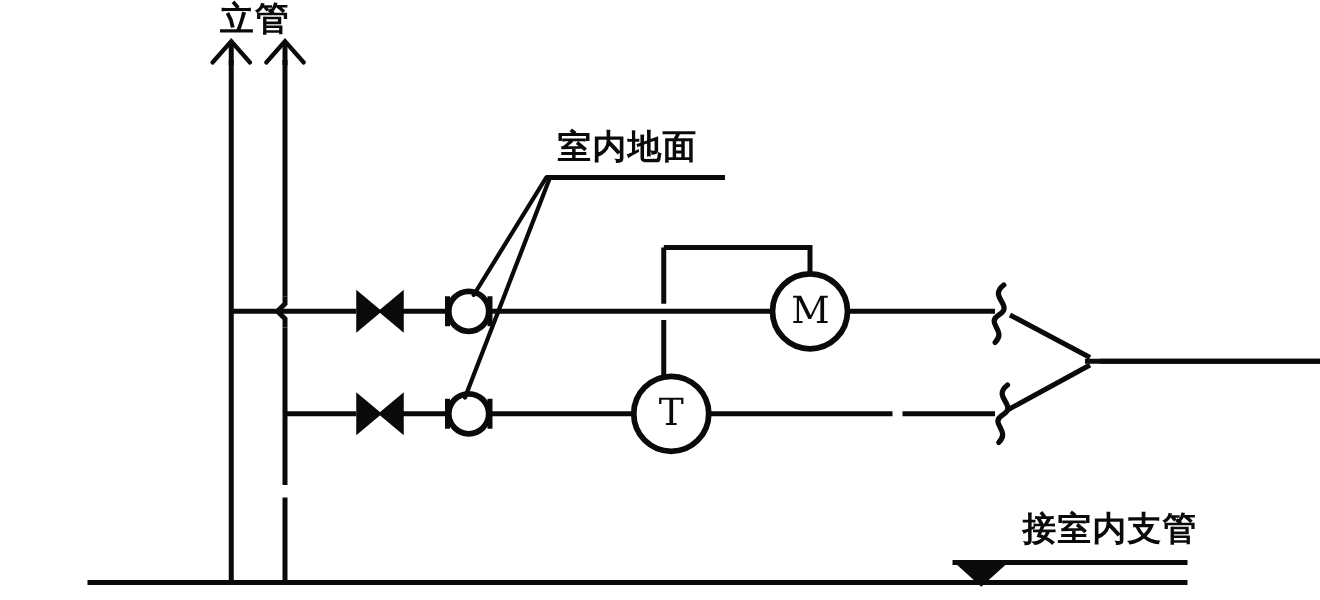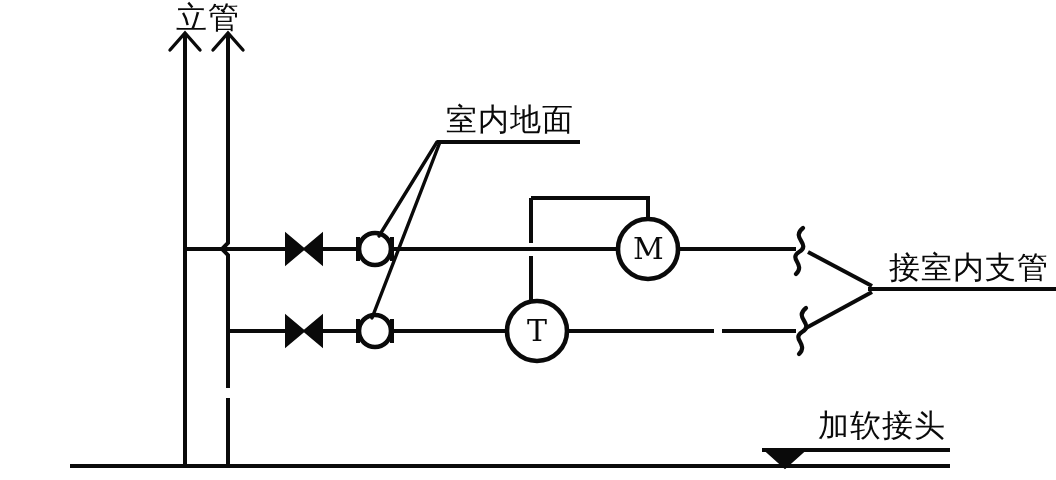--- a/index.html
+++ b/index.html
@@ -54,22 +54,22 @@
     stroke-linejoin: round;
   }
   .glyph {
     position: absolute;
     color: #0a0a0a;
     font-family: "DejaVu Sans", "Liberation Sans", sans-serif;
     white-space: nowrap;
     line-height: 1;
   }
   .cn-label {
-    font-size: 31px;
-    font-weight: 400;
+    font-size: 27px;
+    font-weight: 700;
     letter-spacing: 1px;
   }
   .sym-letter {
     position: absolute;
     font-family: "DejaVu Serif", "Liberation Serif", serif;
     font-size: 30px;
     color: #0a0a0a;
     text-align: center;
     line-height: 1;
   }
@@ -173,21 +173,20 @@
     </g>
 
     <line class="ln" x1="880" y1="289" x2="1056" y2="289"></line>
 
   </svg>
 
   <div class="glyph cn-label" style="left:176px; top:2px;">立管</div>
 
   <div class="glyph cn-label" style="left:446px; top:104px;">室内地面</div>
 
-  <div class="glyph cn-label" style="left:889px; top:252px;">接室内支管</div>
 
-  <div class="glyph cn-label" style="left:818px; top:410px;">加软接头</div>
+  <div class="glyph cn-label" style="left:818px; top:410px;">接室内支管</div>
 
   <div class="sym-letter" style="left:633px; top:234px; width:30px;">M</div>
 
   <div class="sym-letter" style="left:522px; top:316px; width:30px;">T</div>
 
 </div>
 
 </body></html>

